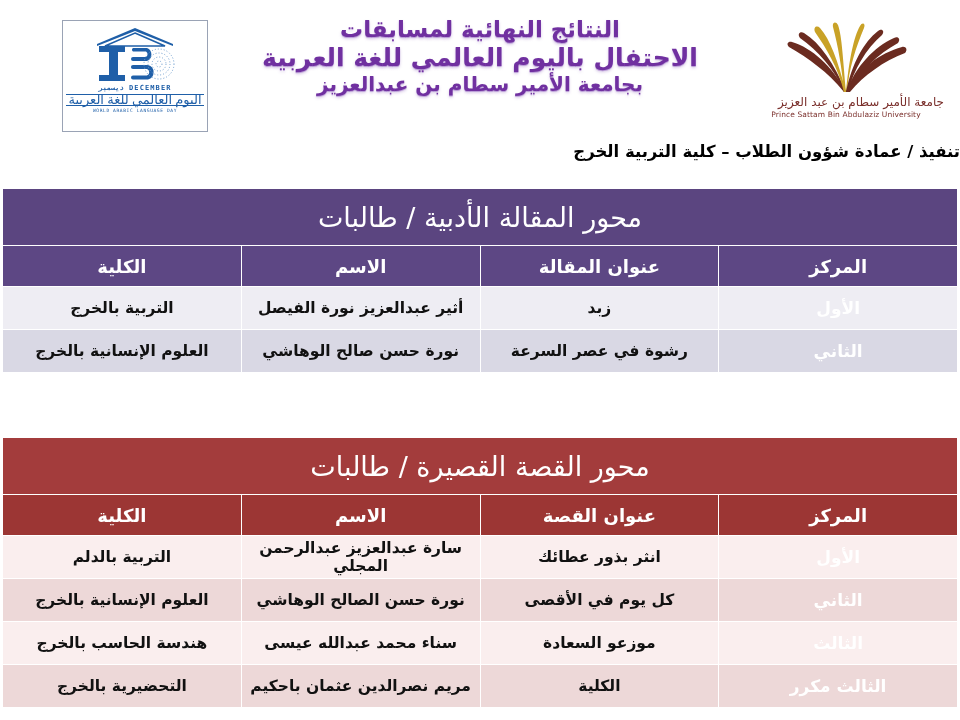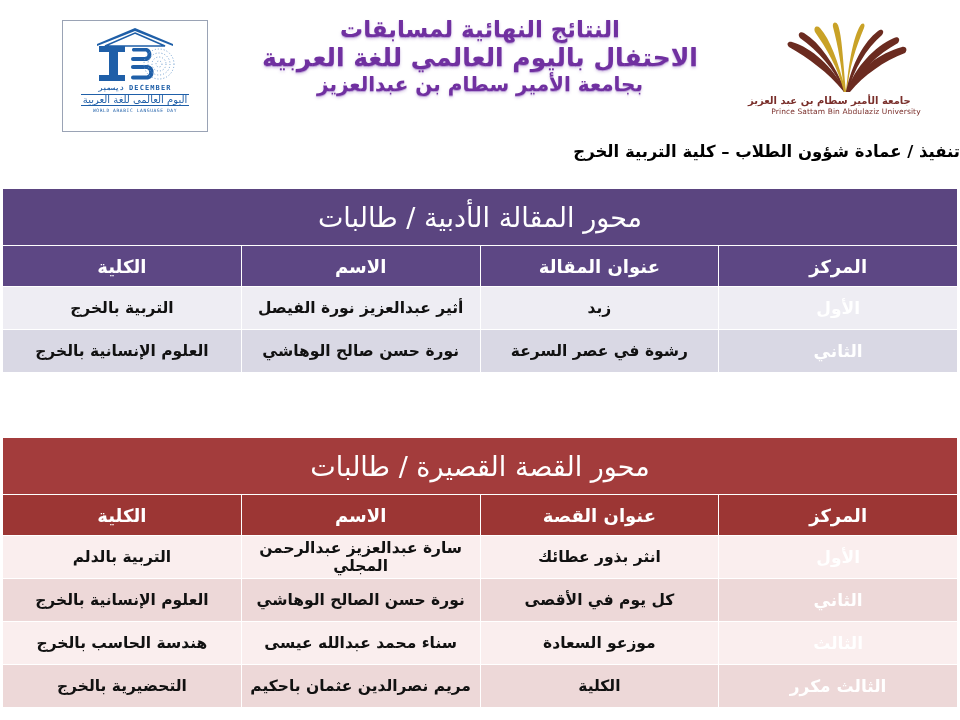--- a/index.html
+++ b/index.html
@@ -64,28 +64,29 @@
   }
   .wald-line1 {
     font-size: 7px;
     letter-spacing: 1.1px;
     color: #1f5fa8;
     font-weight: bold;
     margin-top: 1px;
     font-family: "DejaVu Sans Mono", "Liberation Mono", monospace;
   }
   .wald-line2 {
-    font-size: 10px;
+    font-size: 13px;
     color: #1f5fa8;
     border-top: 1px solid #1f5fa8;
     border-bottom: 1px solid #1f5fa8;
     padding: 0 2px;
     margin-top: 2px;
     line-height: 10px;
     white-space: nowrap;
+    font-family: Liberation Serif, serif;
   }
   .wald-line3 {
     font-size: 4.6px;
     letter-spacing: 0.6px;
     color: #1f5fa8;
     margin-top: 2px;
     font-family: "DejaVu Sans Mono", "Liberation Mono", monospace;
     white-space: nowrap;
   }
 
@@ -96,24 +97,24 @@
     top: 22px;
     width: 196px;
     height: 108px;
   }
   .psau-book {
     width: 196px;
     height: 72px;
     display: block;
   }
   .psau-ar {
-    text-align: left;
-    font-size: 10px;
+    text-align: right;
+    font-size: 12px;
     color: #7a2f2b;
-    font-weight: bold;
+    font-weight: normal;
     letter-spacing: 0.4px;
     margin-top: 1px;
     white-space: nowrap;
   }
   .psau-en {
     text-align: center;
     font-size: 7.5px;
     color: #7a2f2b;
     letter-spacing: 0.1px;
     margin-top: 1px;

